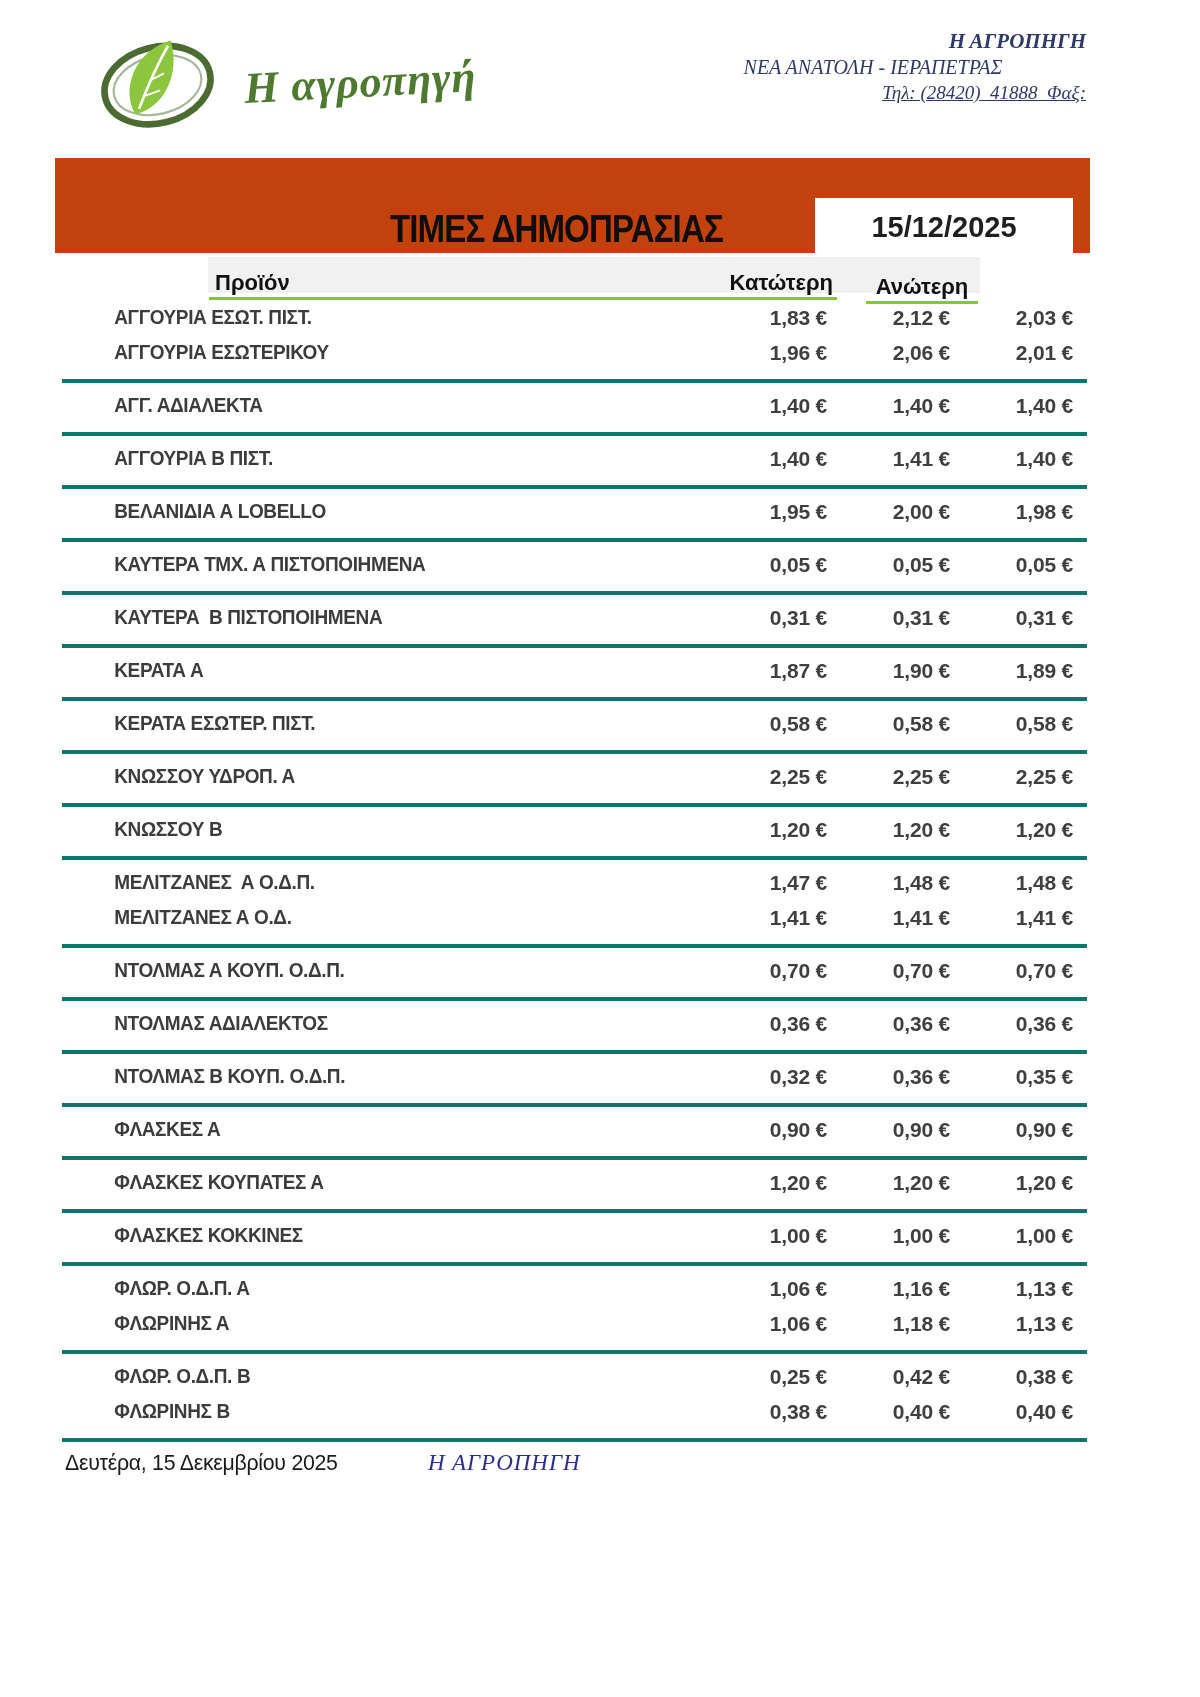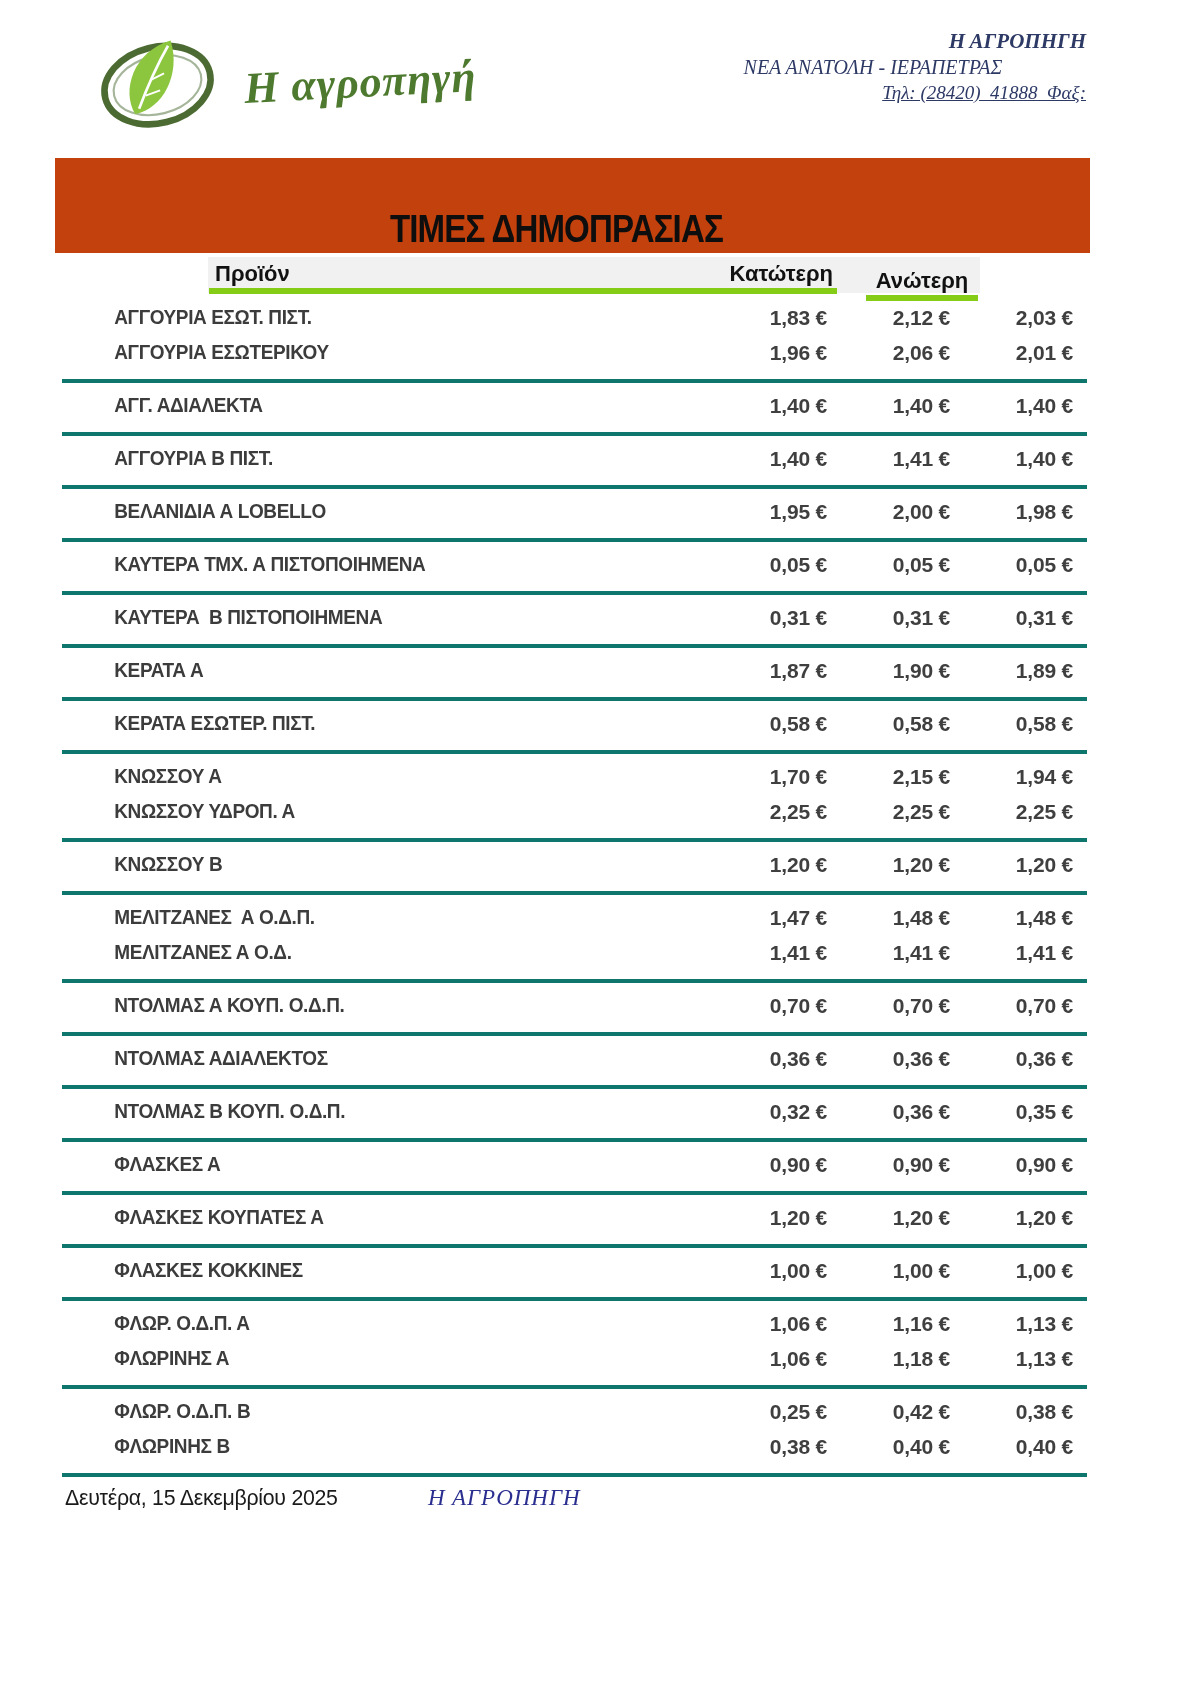--- a/index.html
+++ b/index.html
@@ -36,21 +36,21 @@
     transform:scaleX(.87);transform-origin:55% 50%;white-space:nowrap;
   }
   .date-box{
     position:absolute;left:760px;top:40px;width:258px;height:58px;background:#ffffff;
     text-align:center;line-height:58px;font-size:29px;font-weight:bold;color:#1f1f1f;
   }
   
   .table-wrap{position:absolute;left:62px;top:257px;width:1025px;}
   .thead{position:relative;height:38px;}
   .thead-bg{position:absolute;left:146px;top:0;width:772px;height:36px;background:#f1f1f1;}
-  .hseg{position:absolute;top:2px;height:35px;border-bottom:6px solid #84cc16;
+  .hseg{position:absolute;top:8px;height:35px;border-bottom:3px solid #84cc16;
         display:flex;align-items:flex-end;font-weight:bold;font-size:22px;color:#111;}
   .hseg-1{left:147px;width:628px;justify-content:space-between;padding:0 4px 1px 6px;box-sizing:border-box;}
   .hseg-2{left:804px;width:112px;justify-content:center;padding-bottom:1px;}
   .grp{border-bottom:4px solid #0f766e;padding:5px 0 9px 0;}
   .row{
     height:35px;display:grid;grid-template-columns:590px 175px 123px 123px;
     align-items:center;padding-right:14px;
   }
   .c-name{
     padding-left:55px;font-weight:bold;font-size:20px;color:#3c3c3c;
@@ -91,20 +91,21 @@
   </div>
 
   <div class="company-info">
     <div class="info-line info-1">Η ΑΓΡΟΠΗΓΗ</div>
     <div class="info-line info-2">ΝΕΑ ΑΝΑΤΟΛΗ - ΙΕΡΑΠΕΤΡΑΣ</div>
     <div class="info-line info-4">Τηλ: (28420)  41888  Φαξ:</div>
   </div>
 
   <div class="title-band">
     <div class="doc-title">ΤΙΜΕΣ ΔΗΜΟΠΡΑΣΙΑΣ</div>
+    <div class="date-box">15/12/2025</div>
   </div>
 
   <div class="table-wrap">
     <div class="thead">
       <div class="thead-bg"></div>
       <div class="hseg hseg-1">
         <span>Προϊόν</span>
         <span>Κατώτερη</span>
       </div>
       <div class="hseg hseg-2">
@@ -178,26 +179,20 @@
         <div class="grp">
           <div class="row">
             <span class="c-name">ΚΕΡΑΤΑ ΕΣΩΤΕΡ. ΠΙΣΤ.</span>
             <span class="c-num">0,58 €</span>
             <span class="c-num">0,58 €</span>
             <span class="c-num">0,58 €</span>
           </div>
         </div>
         <div class="grp">
           <div class="row">
-            <span class="c-name">ΚΝΩΣΣΟΥ Α</span>
-            <span class="c-num">1,70 €</span>
-            <span class="c-num">2,15 €</span>
-            <span class="c-num">1,94 €</span>
-          </div>
-          <div class="row">
             <span class="c-name">ΚΝΩΣΣΟΥ ΥΔΡΟΠ. Α</span>
             <span class="c-num">2,25 €</span>
             <span class="c-num">2,25 €</span>
             <span class="c-num">2,25 €</span>
           </div>
         </div>
         <div class="grp">
           <div class="row">
             <span class="c-name">ΚΝΩΣΣΟΥ Β</span>
             <span class="c-num">1,20 €</span>

